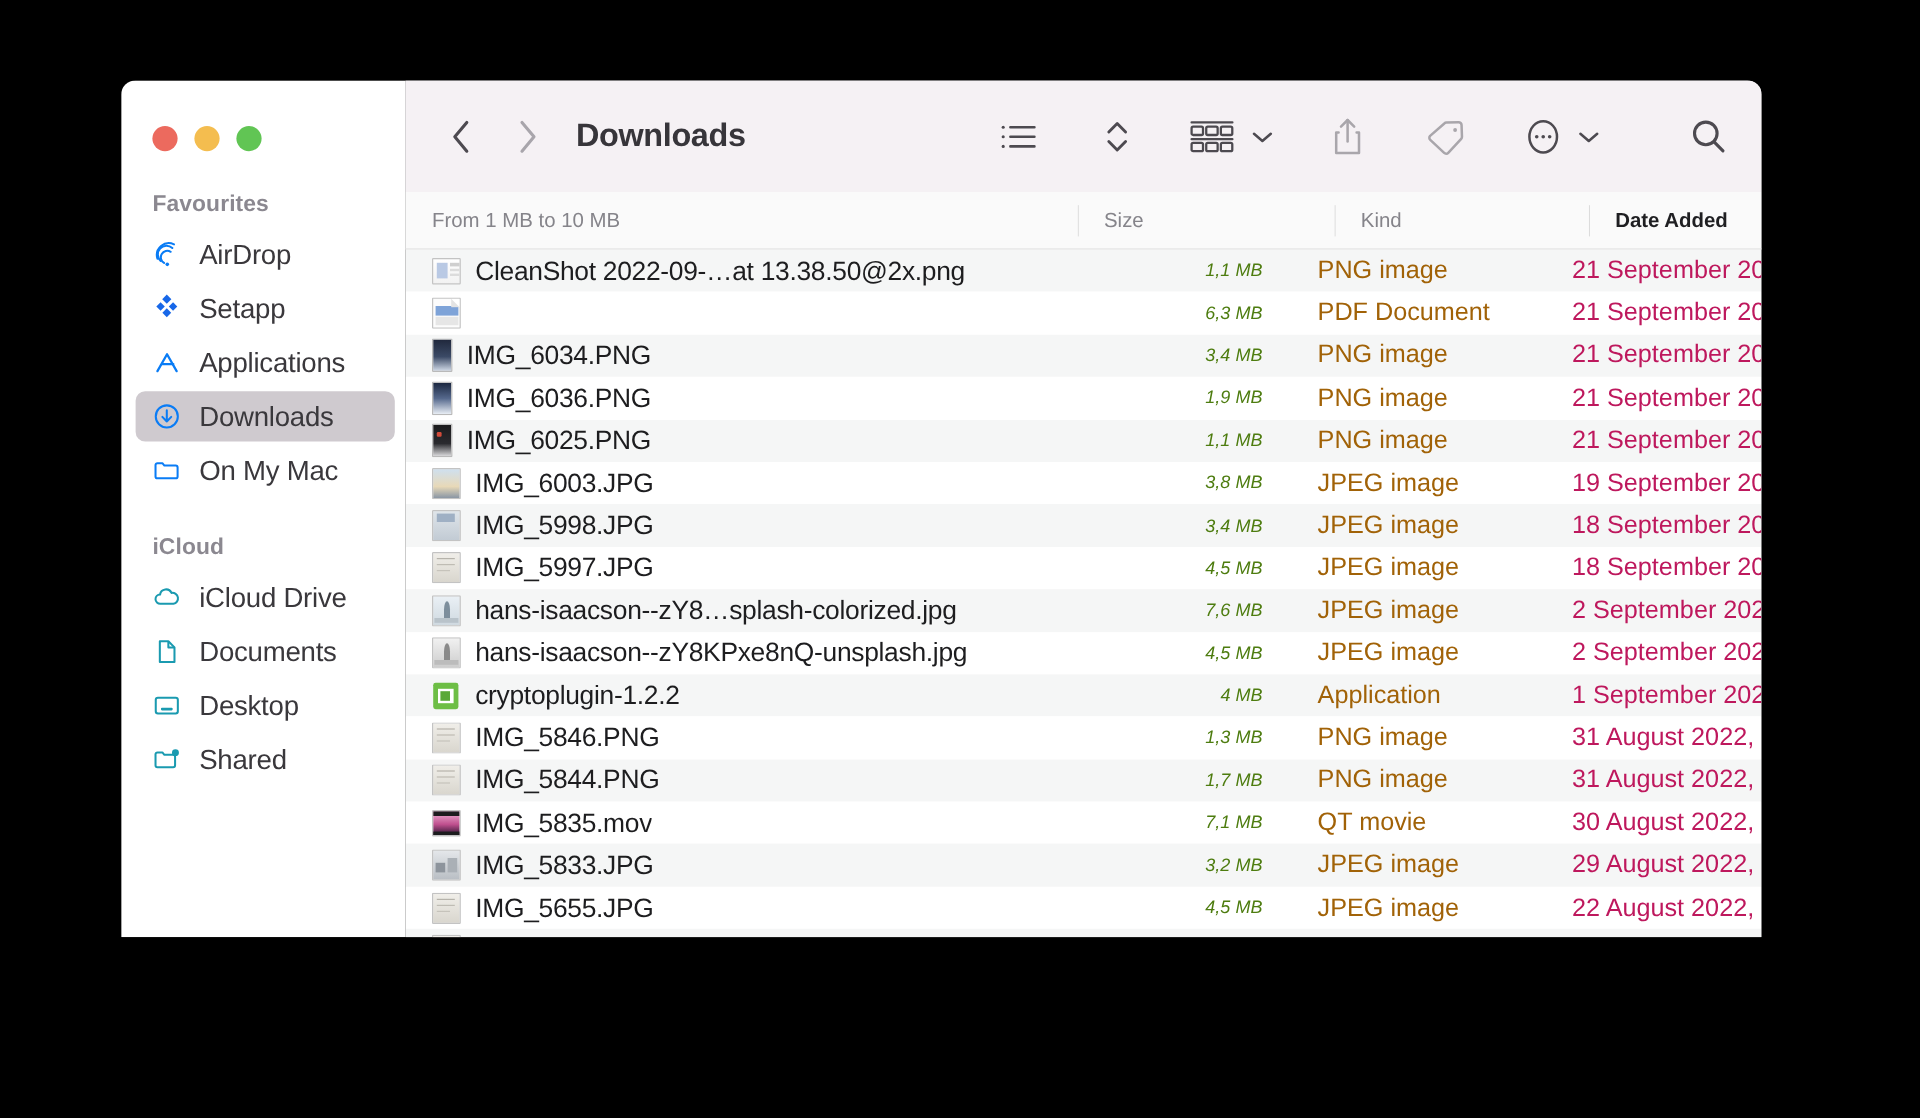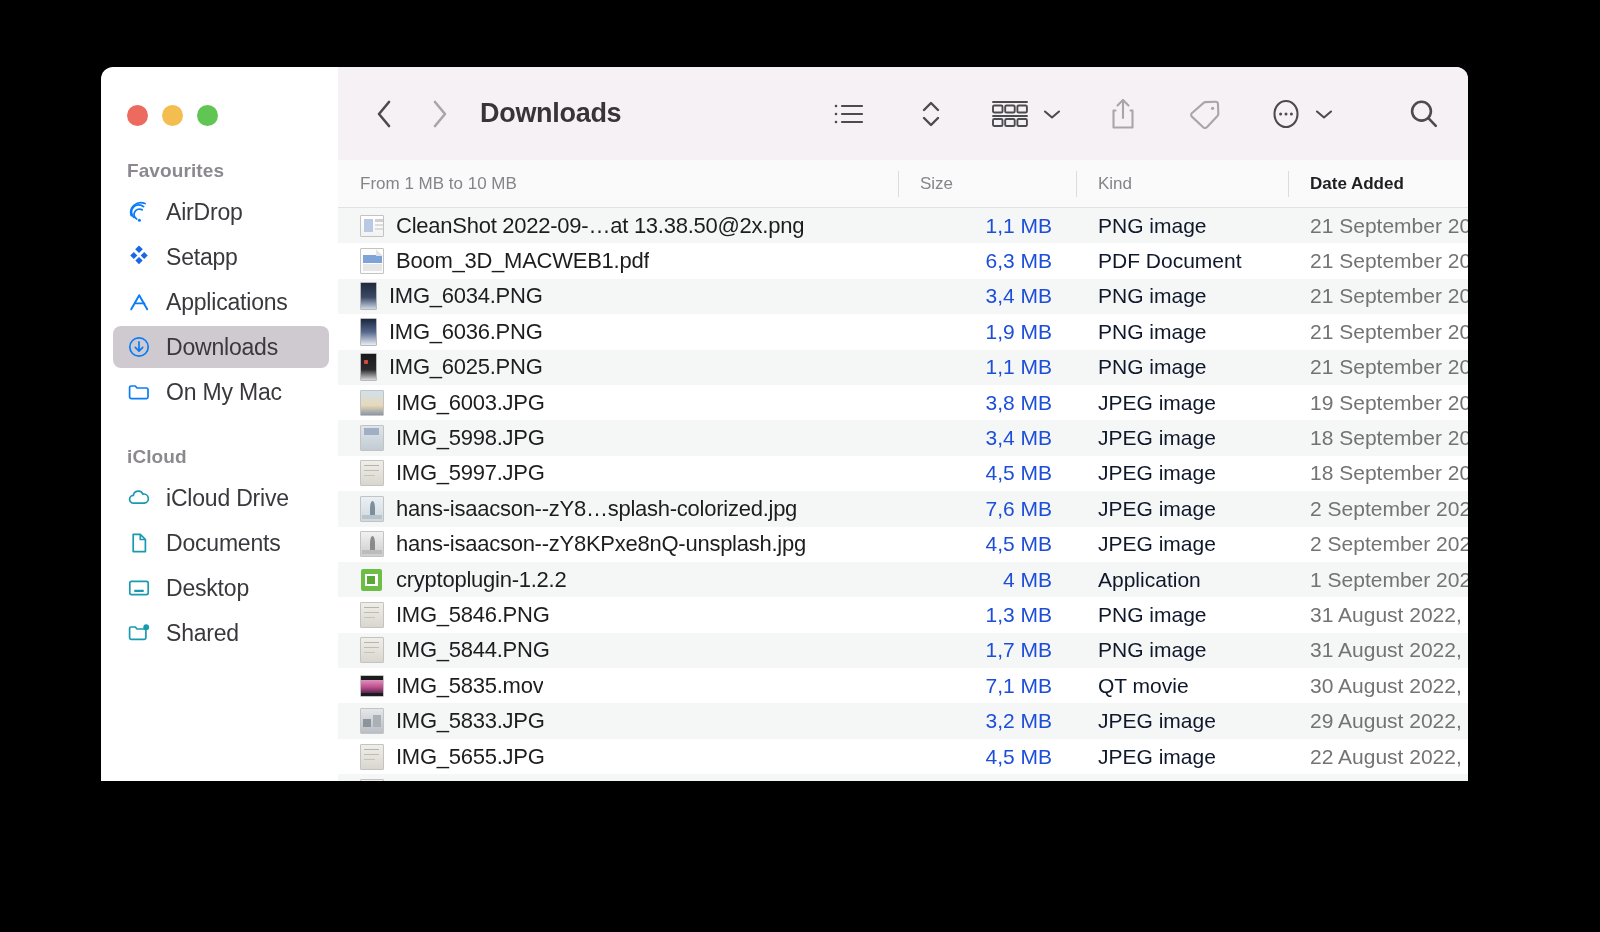--- a/index.html
+++ b/index.html
@@ -160,21 +160,21 @@
   }
   #col-header .ch + .ch::before {
     content: "";
     position: absolute;
     left: 0; top: 11px;
     width: 1px; height: 26px;
     background: #dcdcdc;
   }
   .ch-name { width: 560px; flex: 0 0 560px; }
   .ch-size { width: 178px; flex: 0 0 178px; }
-  .ch-kind { width: 212px; flex: 0 0 212px; }
+  .ch-kind { width: 212px; flex: 0 0 212px; margin-left: 36px; }
   .ch-date { flex: 1 1 auto; }
   .ch-date span { font-weight: 700; color: #1f1f22; }
 
   
   #file-list {
     flex: 1;
     overflow: hidden;
     position: relative;
   }
   .row {
@@ -195,34 +195,35 @@
     align-items: center;
     gap: 12px;
     padding-left: 22px;
     overflow: hidden;
   }
   .fname { letter-spacing: -0.25px; overflow: hidden; text-overflow: clip; }
   .cell-size {
     width: 178px; flex: 0 0 178px;
     text-align: right;
     padding-right: 24px;
-    color: #1d4ed8;
-    font-size: 21px;
+    color: #4d7c0f;
+    font-size: 15px;
+    font-style: italic;
   }
   .cell-kind {
     width: 212px; flex: 0 0 212px;
     padding-left: 22px;
-    color: #0f172a;
+    color: #a16207;
     font-size: 21px;
     overflow: hidden;
   }
   .cell-date {
     flex: 1 1 auto;
     padding-left: 22px;
-    color: #737373;
+    color: #be185d;
     font-size: 21px;
     overflow: hidden;
   }
 
   
   .thumb {
     width: 24px; height: 26px;
     flex: 0 0 24px;
     border: 1px solid #c3c3c3;
     background: #fff;
@@ -473,21 +474,20 @@
           <div class="cell-kind">PNG image</div>
           <div class="cell-date">21 September 20</div>
         </div>
         <div class="row even">
           <div class="cell-name">
             <span class="thumb" style="background:#fcfcfc">
               <div style="position:absolute;left:2px;top:6px;width:19px;height:8px;background:#7ea3d8"></div>
               <div style="position:absolute;left:2px;top:15px;width:19px;height:7px;background:#e6e6e6"></div>
               <div style="position:absolute;right:0;top:0;border-width:0 7px 7px 0;border-style:solid;border-color:#e3e3e3 #ffffff"></div>
             </span>
-            <span class="fname">Boom_3D_MACWEB1.pdf</span>
           </div>
           <div class="cell-size">6,3 MB</div>
           <div class="cell-kind">PDF Document</div>
           <div class="cell-date">21 September 20</div>
         </div>
         <div class="row alt">
           <div class="cell-name">
             <span class="thumb phone" style="background:linear-gradient(#20283c,#3b4a66 55%,#cfd8e6)"></span>
             <span class="fname">IMG_6034.PNG</span>
           </div>

